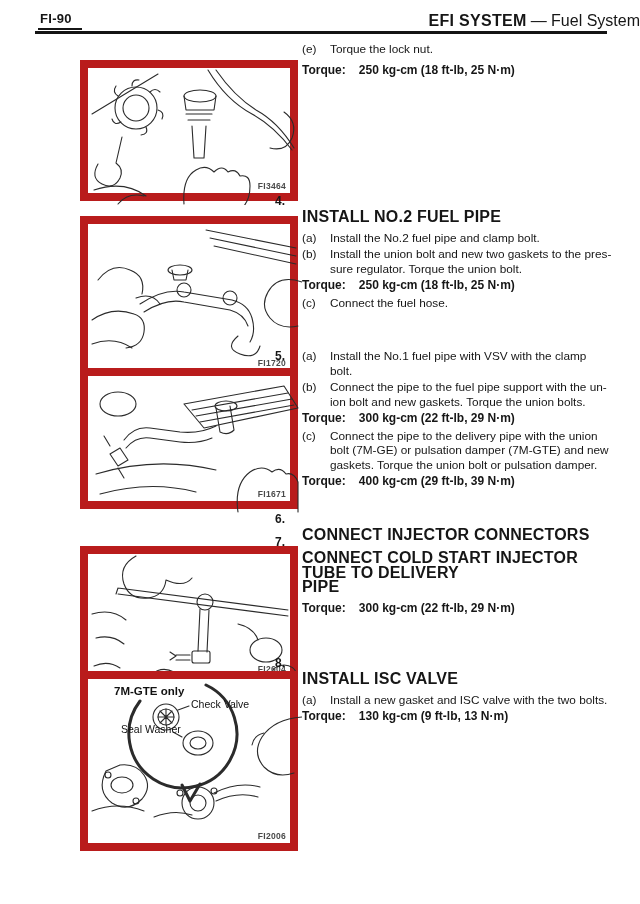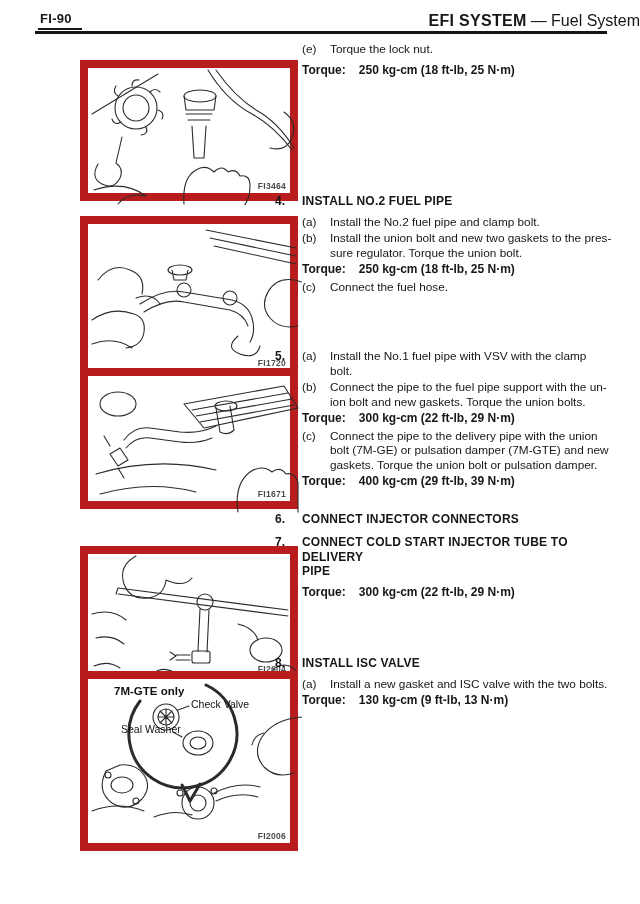--- a/index.html
+++ b/index.html
@@ -32,21 +32,21 @@
   .lbl-variant{left:26px;top:6px;font-size:11.5px;font-weight:bold;}
   .lbl-check{left:103px;top:19px;font-size:10.5px;}
   .lbl-seal{left:33px;top:44px;font-size:10.5px;}
 
   
   .text-col{position:absolute;left:275px;top:0;width:342px;}
   .block{position:absolute;left:0;width:100%;}
   .sec{display:flex;}
   .sec-num{width:27px;font-weight:bold;font-size:12px;flex:none;}
   .sec-body{flex:1;}
-  .sec-title{font-weight:bold;font-size:12px;line-height:14.5px;letter-spacing:.2px;white-space:pre-line;margin-bottom:6px;}
+  .sec-title{font-weight:bold;font-size:16px;line-height:14.5px;letter-spacing:.2px;white-space:pre-line;margin-bottom:6px;margin-top:16px;}
   .step{display:flex;margin-bottom:2px;}
   .step-letter{width:28px;flex:none;font-size:11.8px;line-height:14.5px;}
   .step-text{flex:1;font-size:11.8px;line-height:14.5px;white-space:pre-line;}
   .torque{font-size:12px;font-weight:bold;line-height:14.5px;margin:2px 0 3px 0;}
   .torque-value{margin-left:13px;}
   #blk-e{top:42px;}
   #blk-e-torque{top:61px;}
   #blk-s4{top:194px;}
   #blk-s5{top:349px;}
   #blk-s6{top:512px;}

